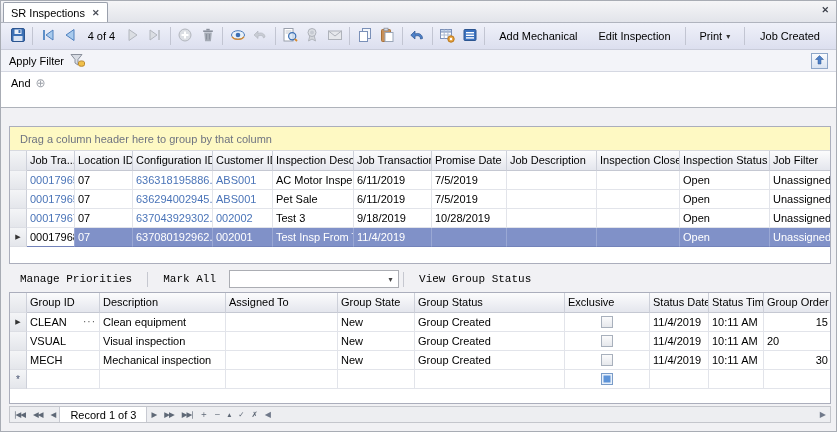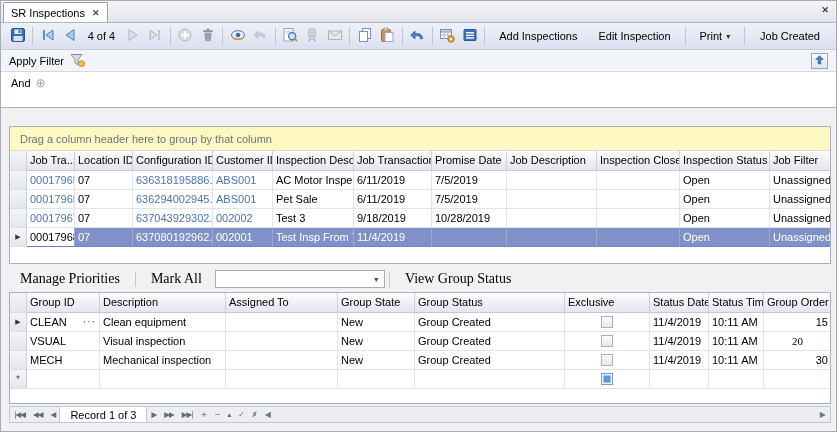--- a/index.html
+++ b/index.html
@@ -49,21 +49,21 @@
   .g-cell.link{color:var(--link-text);}
   .g-row.sel .g-cell{background:var(--selection-bg);color:var(--selection-text);border-right-color:#9AA8D4;border-bottom-color:#7383BA;}
   .g-row.sel .g-cell.focuscell{background:#fff;color:#000;}
   .ell{position:absolute;right:3px;top:0;color:#555;font-size:10px;letter-spacing:1px;}
   .cb{display:inline-block;width:12px;height:12px;margin-top:3px;border:1px solid #A8B0BC;background:linear-gradient(#FBFBFC,#E6E8EC);}
   .cb-new{border:1px solid #7A9CC8;background:#5E94D8;box-shadow:inset 0 0 0 1.5px #E8F0FA;}
   .newrow-star{font-size:10px;color:#44506E;}
 
   
   .midbar{height:22px;margin:4px 0 2px 0;display:flex;align-items:center;gap:2px;}
-  .mbtn{border:none;background:transparent;font-family:Liberation Serif, serif;font-size:14px;padding:0 11px;height:20px;white-space:nowrap;}
+  .mbtn{border:none;background:transparent;font-family:Liberation Mono, monospace;font-size:11px;padding:0 11px;height:20px;white-space:nowrap;}
   .msep{width:1px;height:15px;background:#C6C8D0;margin:0 2px;}
   .mdrop{width:170px;height:18px;border:1px solid #ABADB3;background:#fff;display:flex;align-items:center;}
   .mdrop .val{flex:1;padding:0 4px;}
   .mdrop .btn{width:15px;height:16px;display:flex;align-items:center;justify-content:center;font-size:8px;color:#444;}
 
   
   .navbar{width:822px;height:17px;margin-top:2px;background:#EDEEF1;border:1px solid #C4C6CC;display:flex;align-items:stretch;}
   .nbtn{border:none;background:transparent;font-family:"DejaVu Sans",sans-serif;font-size:7.5px;color:#5E6876;padding:0 4px;letter-spacing:-1px;white-space:nowrap;}
   .nav-label{background:#fff;border-left:1px solid #C8CAD2;border-right:1px solid #C8CAD2;display:flex;align-items:center;padding:0 10px;font-size:11px;color:#000;white-space:nowrap;}
   .nav-track{flex:1;background:#EDEEF1;}
@@ -202,21 +202,21 @@
       </button>
     <button class="tbtn">
         <span><svg width="16" height="16" viewBox="0 0 16 16">
             <rect x="2" y="2.5" width="12" height="11" rx="1" fill="#3B72C0" stroke="#2C5590"></rect>
             <rect x="4" y="5" width="8" height="1.4" fill="#fff"></rect>
             <rect x="4" y="7.6" width="8" height="1.4" fill="#fff"></rect>
             <rect x="4" y="10.2" width="8" height="1.4" fill="#fff"></rect>
           </svg></span>
       </button>
     <span class="sep"></span>
-    <button class="tbtn text">Add Inspections</button>
+    <button class="tbtn text">Add Mechanical</button>
     <button class="tbtn text">Edit Inspection</button>
     <span class="sep"></span>
     <button class="tbtn text">
         <span>Print</span>
         <span class="caret">▾</span>
       </button>
     <span class="sep"></span>
     <span class="spacer-flex"></span>
     <button class="tbtn text">Job Created</button>
   </div>
@@ -356,21 +356,21 @@
         <div class="g-row">
           <div class="g-ind"></div>
           <div class="g-cell" style="width: 73px;">VSUAL</div>
           <div class="g-cell" style="width: 126px;">Visual inspection</div>
           <div class="g-cell" style="width: 112px;"></div>
           <div class="g-cell" style="width: 77px;">New</div>
           <div class="g-cell" style="width: 150px;">Group Created</div>
           <div class="g-cell" style="width: 85px; text-align: center;"><span class="cb"></span></div>
           <div class="g-cell" style="width: 59px;">11/4/2019</div>
           <div class="g-cell" style="width: 55px;">10:11 AM</div>
-          <div class="g-cell" style="width: 68px; text-align: center; font-family: Liberation Serif, serif;">20</div>
+          <div class="g-cell" style="width: 68px; text-align: left;">20</div>
         </div>
         <div class="g-row">
           <div class="g-ind"></div>
           <div class="g-cell" style="width: 73px;">MECH</div>
           <div class="g-cell" style="width: 126px;">Mechanical inspection</div>
           <div class="g-cell" style="width: 112px;"></div>
           <div class="g-cell" style="width: 77px;">New</div>
           <div class="g-cell" style="width: 150px;">Group Created</div>
           <div class="g-cell" style="width: 85px; text-align: center;"><span class="cb"></span></div>
           <div class="g-cell" style="width: 59px;">11/4/2019</div>

